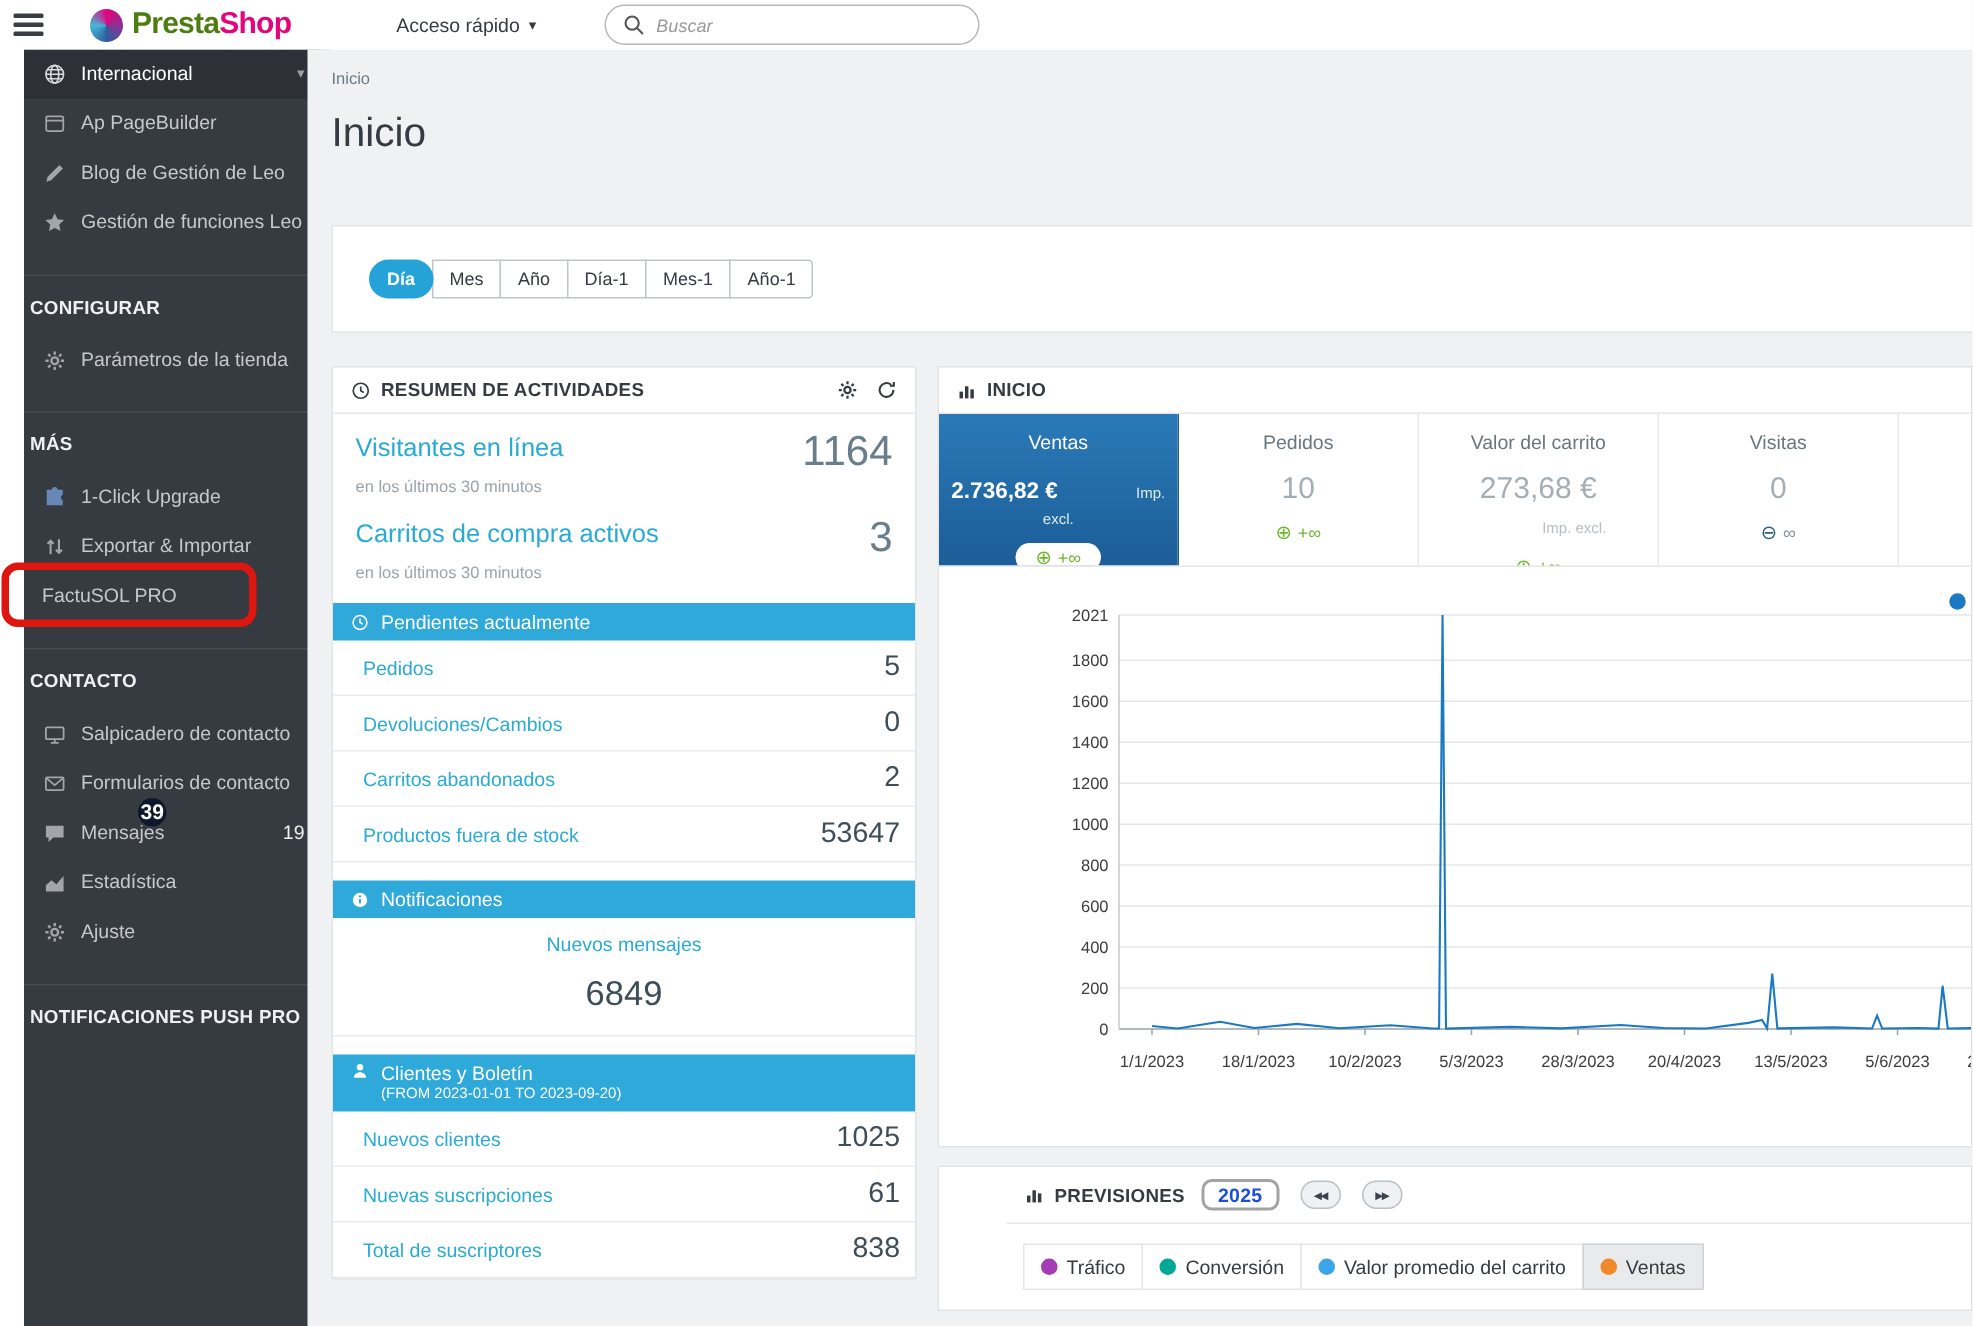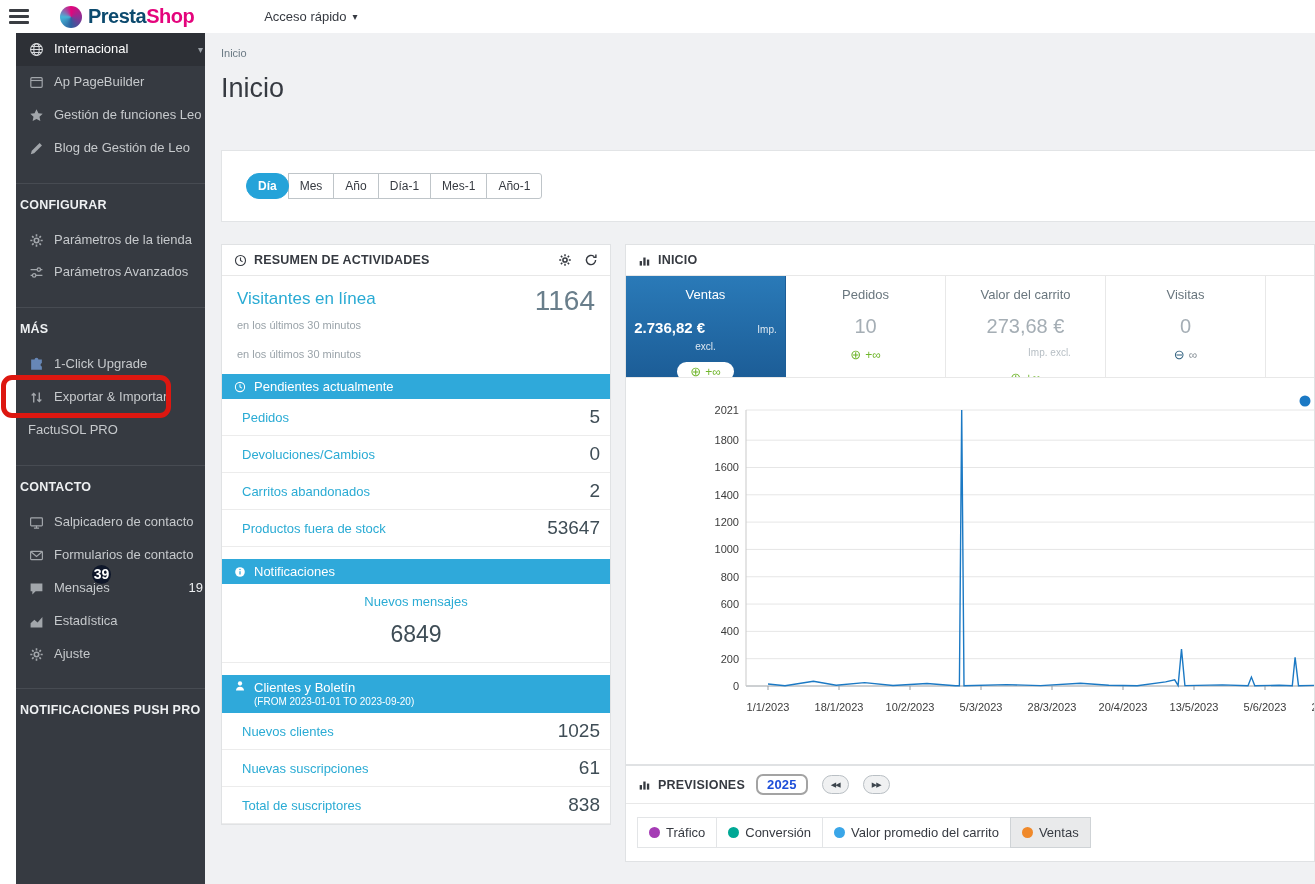--- a/index.html
+++ b/index.html
@@ -6,21 +6,21 @@
   html, body { width: 1315px; height: 884px; overflow: hidden; }
   body { position: relative; font-family: "Liberation Sans", sans-serif; background: #fff; }
 
   
   .topbar { position: absolute; left: 0; top: 0; width: 100%; height: 33px; background: #fff; display: flex; align-items: center; z-index: 5; }
   .hamburger { width: 20px; margin-left: 9px; cursor: pointer; }
   .hamburger span { display: block; height: 3px; background: #3a3d42; margin: 3px 0; border-radius: 1px; }
   .logo { display: flex; align-items: center; gap: 6px; margin-left: 31px; cursor: pointer; }
   .logo-mark { width: 22px; height: 22px; border-radius: 50%; background: conic-gradient(#e4047c, #8d2f93, #2d5f9e, #45b6d8, #e4047c); }
   .logo-text { font-size: 20px; font-weight: bold; letter-spacing: -0.5px; }
-  .logo-presta { color: #0c4a6e; }
+  .logo-presta { color: #4d7c0f; }
   .logo-shop { color: #e4047c; }
   .quick-access { margin-left: 70px; display: flex; align-items: center; gap: 6px; font-size: 13px; color: #363a41; cursor: pointer; }
   .caret { font-size: 10px; color: #363a41; }
   .searchbox { margin-left: 45px; width: 250px; height: 27px; border: 1px solid #b5b9bc; border-radius: 15px; display: flex; align-items: center; padding: 0 11px; gap: 8px; background: #fff; }
   .searchbox .icon { color: #555; }
   .searchbox input { border: none; outline: none; flex: 1; font-size: 12px; font-style: italic; color: #444; background: transparent; font-family: "Liberation Sans", sans-serif; }
   .searchbox input::placeholder { color: #999; font-style: italic; }
 
   
   .sidebar { position: absolute; left: 0; top: 33px; width: 205px; height: calc(100% - 33px); background: #363a41; overflow: hidden; margin-left: 16px; }
@@ -95,21 +95,21 @@
   .kpi-badge.neutral .kpi-badge-icon { color: #2e5f7e; font-size: 13px; }
   .kpi.active { background: linear-gradient(180deg, #2a7ab8, #1c5d97); border-right-color: #1c5d97; }
   .kpi.active .kpi-label { color: #fff; }
   .kpi.active .kpi-value { color: #fff; font-weight: bold; font-size: 15px; margin-top: 4px; }
   .kpi.active .kpi-suffix { color: rgba(255,255,255,.85); font-weight: normal; }
   .kpi.active .kpi-badge { background: #fff; border-radius: 11px; padding: 2px 13px; }
   .chart-wrap { padding: 14px 0 40px; }
   .chart-wrap svg { display: block; width: 100%; height: 332px; }
 
   
-  .forecast-panel { margin-top: 0; width: 100%; }
+  .forecast-panel { margin-top: 12px; width: 100%; padding-left: 45px; }
   .year-badge { margin-left: 4px; border: 2px solid #a3a3a3; border-radius: 7px; padding: 1px 9px; font-size: 13px; font-weight: bold; color: #1d4ed8; }
   .nav-pill { margin-left: 7px; width: 27px; height: 19px; border-radius: 10px; border: 1px solid #b9bfc4; background: #f0f1f2; color: #3c454d; font-size: 7px; letter-spacing: -1px; display: flex; align-items: center; justify-content: center; cursor: pointer; font-family: "DejaVu Sans", sans-serif; padding: 0; }
   .legend { display: flex; padding: 13px 12px; }
   .legend-item { display: flex; align-items: center; gap: 6px; font-size: 13px; color: #363a41; padding: 7px 11px; border: 1px solid #e3e5e7; background: #fff; margin-left: -1px; cursor: pointer; }
   .legend-item.selected { background: #e9eaeb; border-color: #cfd3d6; }
   .dot { width: 11px; height: 11px; border-radius: 50%; flex: none; }
 
   .icon svg { display: block; width: 15px; height: 15px; }
 </style>
 </head>
@@ -122,20 +122,31 @@
       <span></span>
     </div>
   <div class="logo">
     <span class="logo-mark"></span>
     <span class="logo-text"><span class="logo-presta">Presta</span><span class="logo-shop">Shop</span></span>
   </div>
   <div class="quick-access">
     <span>Acceso rápido</span>
     <span class="caret">▾</span>
   </div>
+  <div class="searchbox">
+    <span class="icon" id="search-icon-slot">
+        <svg viewBox="0 0 14 14">
+          <g fill="none" stroke="currentColor" stroke-width="1.3">
+            <circle cx="6" cy="6" r="4.1"></circle>
+            <path d="M9.1 9.1l3.6 3.6"></path>
+          </g>
+        </svg>
+      </span>
+    <input placeholder="Buscar" style="">
+  </div>
 </div>
 
 <nav class="sidebar">
   <div class="sb-nav" id="sidebar-nav">
       <div class="sb-item active">
         <span class="icon">
           <svg viewBox="0 0 14 14">
             <g fill="none" stroke="currentColor">
               <circle cx="7" cy="7" r="5.5"></circle>
               <ellipse cx="7" cy="7" rx="2.5" ry="5.5"></ellipse>
@@ -153,56 +164,44 @@
               <rect x="1.7" y="2.4" width="10.6" height="9.2" rx="1"></rect>
               <path d="M1.7 5.1h10.6"></path>
             </g>
           </svg>
         </span>
         <span class="sb-label">Ap PageBuilder</span>
       </div>
       <div class="sb-item">
         <span class="icon">
           <svg viewBox="0 0 14 14">
+            <path fill="currentColor" d="M1.7 12.3l.9-3.1 7.3-7.3 2.2 2.2-7.3 7.3z"></path>
+          </svg>
+        </span>
+        <span class="sb-label">Blog de Gestión de Leo</span>
+      </div>
+      <div class="sb-item">
+        <span class="icon">
+          <svg viewBox="0 0 14 14">
             <path fill="currentColor" d="M7 1.1l1.8 3.7 4 .5-3 2.8.8 4L7 10.2l-3.6 1.9.8-4-3-2.8 4-.5z"></path>
           </svg>
         </span>
         <span class="sb-label">Gestión de funciones Leo</span>
-      </div>
-      <div class="sb-item">
-        <span class="icon">
-          <svg viewBox="0 0 14 14">
-            <path fill="currentColor" d="M1.7 12.3l.9-3.1 7.3-7.3 2.2 2.2-7.3 7.3z"></path>
-          </svg>
-        </span>
-        <span class="sb-label">Blog de Gestión de Leo</span>
       </div>
       <div class="sb-section">CONFIGURAR</div>
       <div class="sb-item">
         <span class="icon">
           <svg viewBox="0 0 14 14">
             <g stroke="currentColor" stroke-width="1.5" fill="none">
               <circle cx="7" cy="7" r="2.1"></circle>
               <path d="M7 1.2v2M7 10.8v2M1.2 7h2M10.8 7h2M2.9 2.9l1.4 1.4M9.7 9.7l1.4 1.4M11.1 2.9L9.7 4.3M2.9 11.1l1.4-1.4"></path>
             </g>
           </svg>
         </span>
         <span class="sb-label">Parámetros de la tienda</span>
-      </div>
-      <div class="sb-item">
-        <span class="icon">
-          <svg viewBox="0 0 14 14">
-            <g stroke="currentColor" stroke-width="1.2" fill="none">
-              <path d="M1.5 4.3h11M1.5 9.7h11"></path>
-              <circle cx="9.2" cy="4.3" r="1.6" fill="#363a41"></circle>
-              <circle cx="4.8" cy="9.7" r="1.6" fill="#363a41"></circle>
-            </g>
-          </svg>
-        </span>
-        <span class="sb-label">Parámetros Avanzados</span>
       </div>
       <div class="sb-section">MÁS</div>
       <div class="sb-item">
         <span class="icon" style="color:#6787b7">
           <svg viewBox="0 0 14 14">
             <path fill="currentColor" d="M5.2 2.4a1.8 1.8 0 0 1 3.6 0H12v3.1a1.8 1.8 0 0 0 0 3.4V12H2V2.4z"></path>
           </svg>
         </span>
         <span class="sb-label">1-Click Upgrade</span>
       </div>
@@ -330,20 +329,24 @@
       </header>
       <div id="activity-body">
           <div class="metric">
             <div class="metric-row">
               <span class="metric-label">Visitantes en línea</span>
               <span class="metric-value">1164</span>
             </div>
             <div class="metric-sub">en los últimos 30 minutos</div>
           </div>
           <div class="metric">
+            <div class="metric-row">
+              <span class="metric-label">Carritos de compra activos</span>
+              <span class="metric-value">3</span>
+            </div>
             <div class="metric-sub">en los últimos 30 minutos</div>
           </div>
           <div class="sub-head">
             <span class="icon">
               <svg viewBox="0 0 14 14">
                 <g fill="none" stroke="currentColor" stroke-width="1.2">
                   <circle cx="7" cy="7" r="5.4"></circle>
                   <path d="M7 3.9V7l2.2 1.3"></path>
                 </g>
               </svg>

